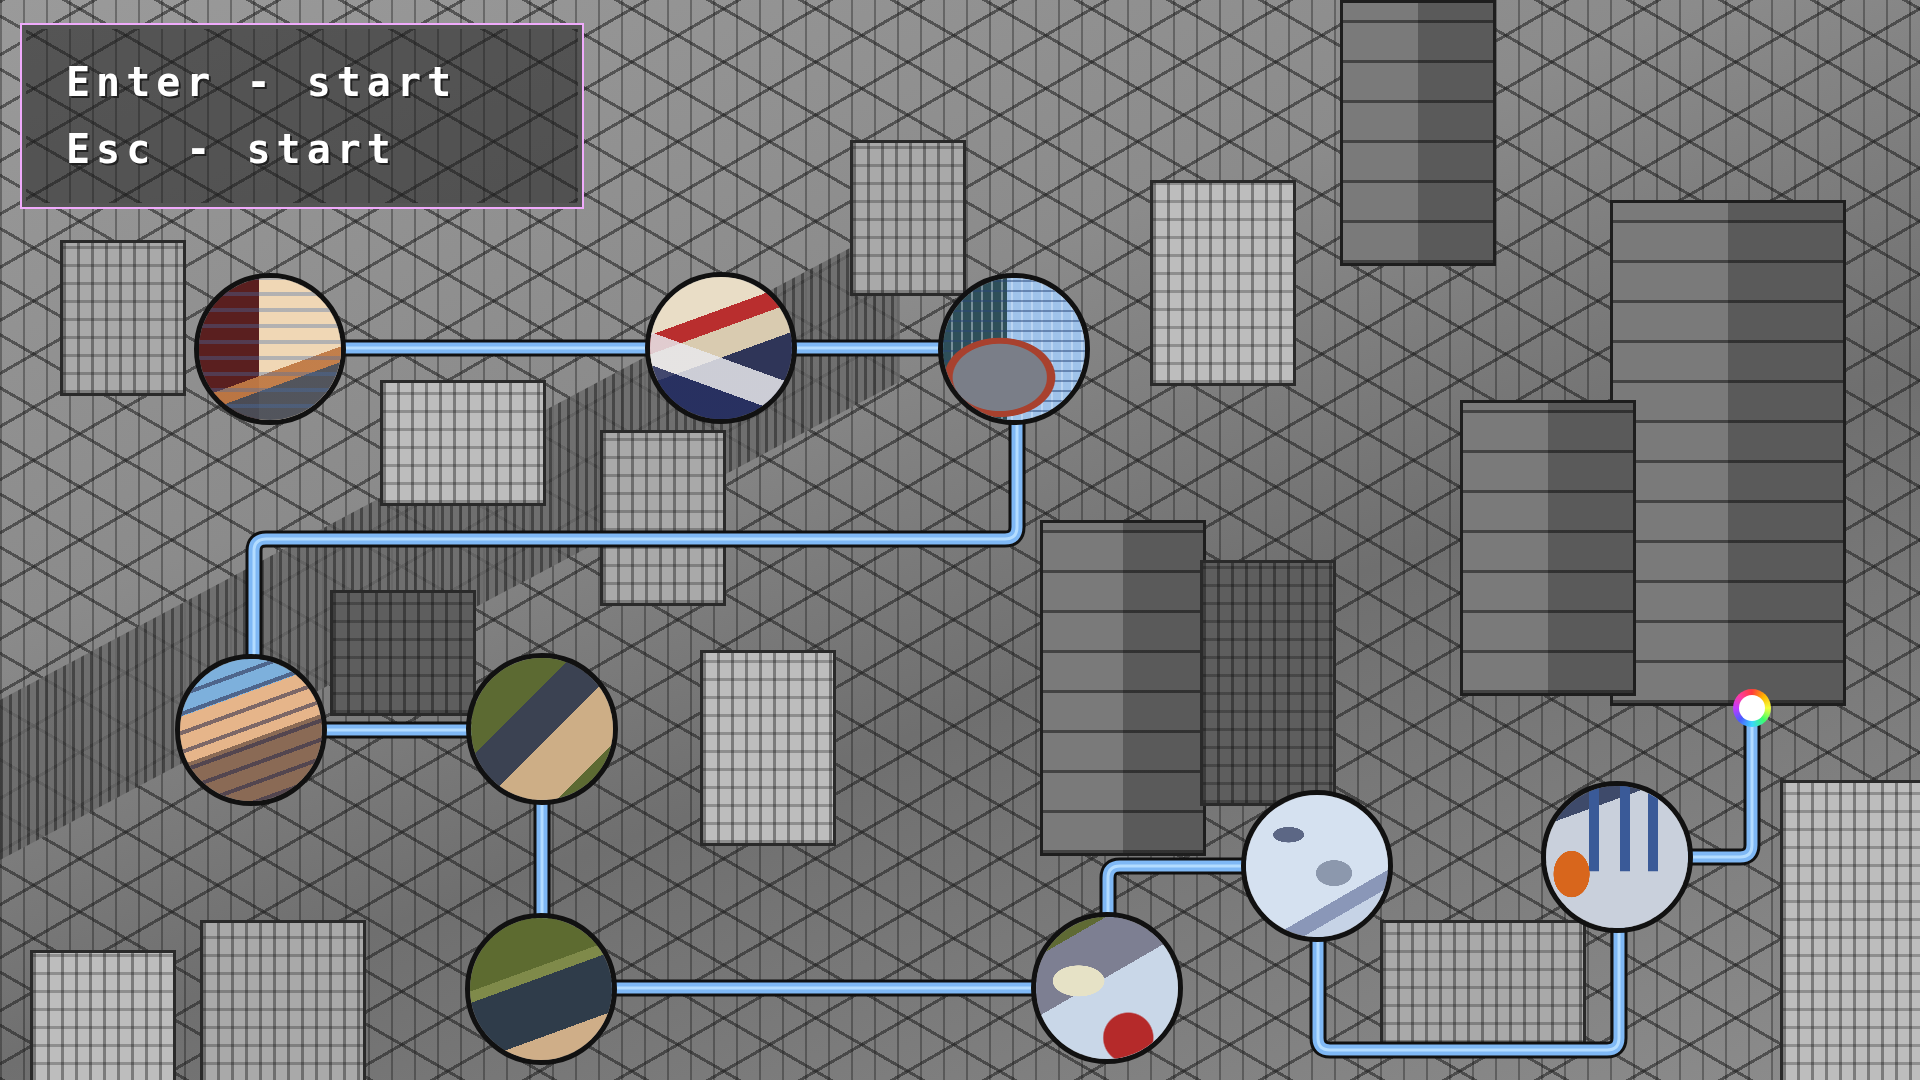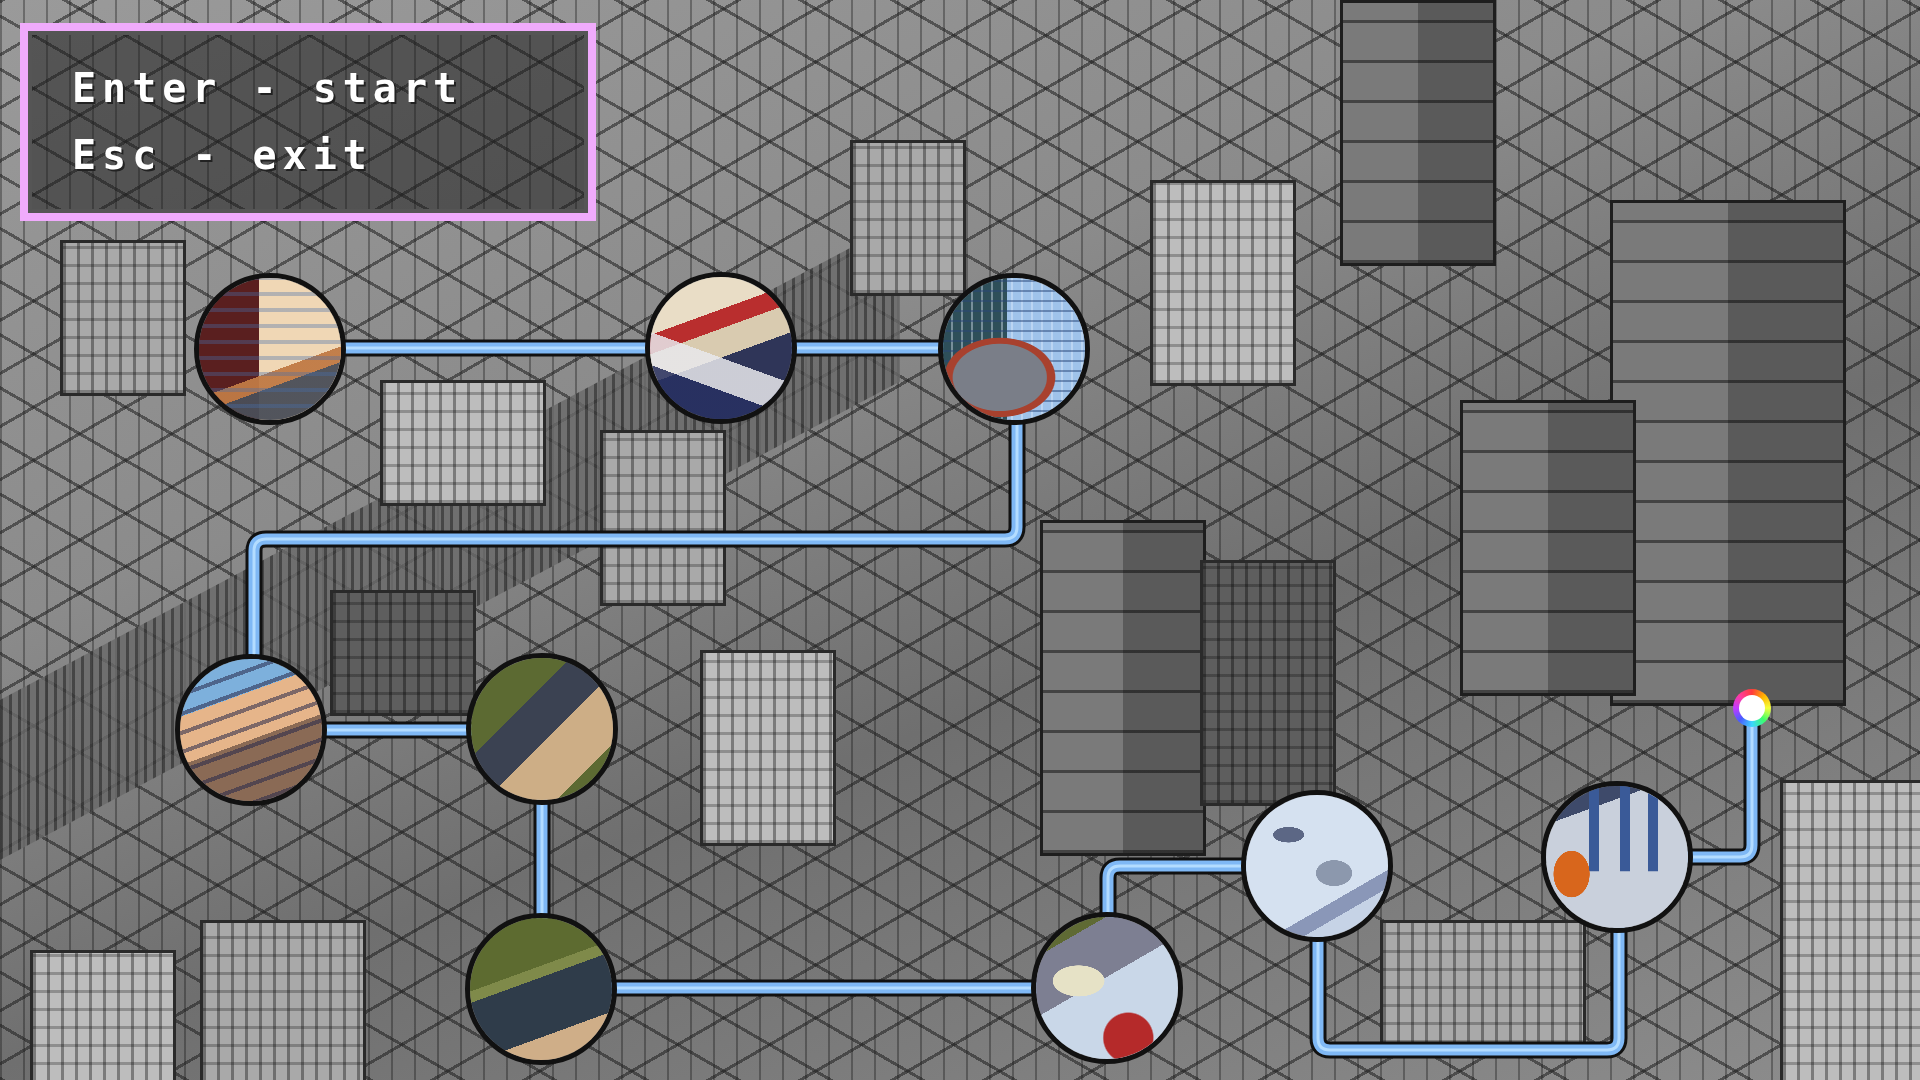--- a/index.html
+++ b/index.html
@@ -38,21 +38,21 @@
   .tracks {
     position: absolute; left: 0; top: 700px; width: 900px; height: 160px;
     transform: skewY(-28deg); transform-origin: left top;
     background: repeating-linear-gradient(90deg, rgba(20,20,20,0.6) 0 3px, transparent 3px 9px), #6a6a6a;
     opacity: 0.8;
   }
 
   
   .panel {
     position: absolute; left: 20px; top: 23px; width: 560px; height: 182px;
-    border: 8px solid #f0abfc;
+    border: 2px solid #f0abfc;
     box-shadow: inset 0 0 0 4px #555;
     background: rgba(30,30,30,0.55);
   }
   .panel-line {
     position: absolute; left: 44px;
     color: #ffffff; font-weight: bold; font-size: 40px; letter-spacing: 6px;
     text-shadow: 2px 2px 0 #222;
     white-space: pre;
   }
   .panel-line.l1 { top: 34px; }
@@ -94,21 +94,21 @@
   <div class="tower" style="left:1340px;top:0px;width:150px;height:260px;"></div>
   <div class="tower" style="left:1610px;top:200px;width:230px;height:500px;"></div>
   <div class="tower" style="left:1460px;top:400px;width:170px;height:290px;"></div>
   <div class="city-block dark" style="left:1200px;top:560px;width:130px;height:240px;"></div>
   <div class="city-block" style="left:1380px;top:920px;width:200px;height:120px;"></div>
   <div class="city-block light" style="left:1780px;top:780px;width:140px;height:300px;"></div>
 </div>
 
 <div class="panel">
   <div class="panel-line l1">Enter - start</div>
-  <div class="panel-line l2">Esc - exit</div>
+  <div class="panel-line l2">Esc - start</div>
 </div>
 
 <svg class="route" viewBox="0 0 1920 1080">
   <g fill="none" stroke-linejoin="round" stroke-linecap="round">
     <path id="routeA" stroke="#111" stroke-width="17" d="M270 348 L1017 348 L1017 527 Q1017 539 1005 539 L266 539 Q254 539 254 551 L254 730 L542 730 L542 988 L1108 988 L1108 878 Q1108 866 1120 866 L1318 866 L1318 1038 Q1318 1050 1330 1050 L1607 1050 Q1619 1050 1619 1038 L1619 857 L1740 857 Q1752 857 1752 845 L1752 708"></path>
     <path stroke="#7fb8f5" stroke-width="11" d="M270 348 L1017 348 L1017 527 Q1017 539 1005 539 L266 539 Q254 539 254 551 L254 730 L542 730 L542 988 L1108 988 L1108 878 Q1108 866 1120 866 L1318 866 L1318 1038 Q1318 1050 1330 1050 L1607 1050 Q1619 1050 1619 1038 L1619 857 L1740 857 Q1752 857 1752 845 L1752 708"></path>
     <path stroke="#b3dcff" stroke-width="3" d="M270 348 L1017 348 L1017 527 Q1017 539 1005 539 L266 539 Q254 539 254 551 L254 730 L542 730 L542 988 L1108 988 L1108 878 Q1108 866 1120 866 L1318 866 L1318 1038 Q1318 1050 1330 1050 L1607 1050 Q1619 1050 1619 1038 L1619 857 L1740 857 Q1752 857 1752 845 L1752 708"></path>
   </g>
 </svg>
 

